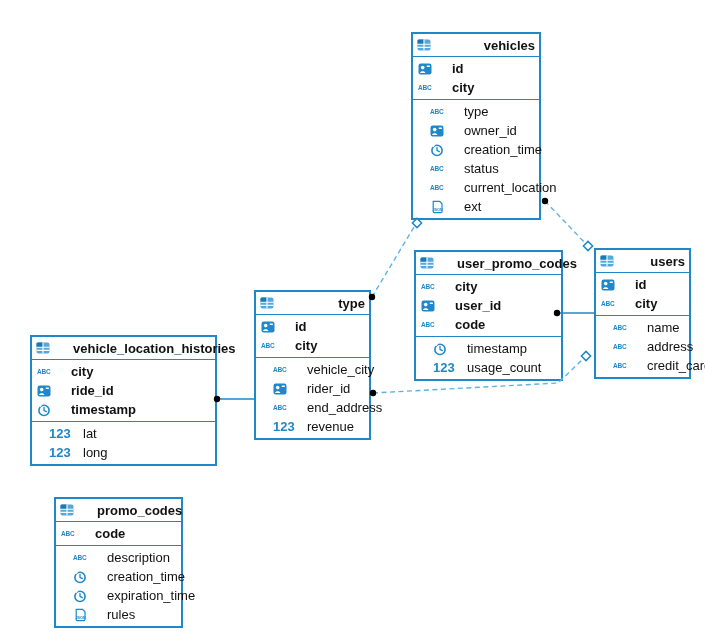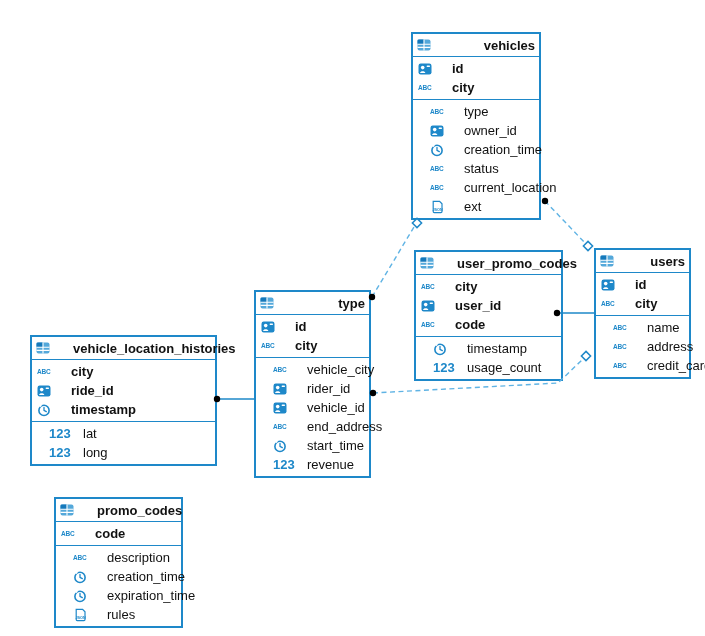--- a/index.html
+++ b/index.html
@@ -276,152 +276,131 @@
               <rect x="0.5" y="1.5" width="13" height="11" rx="2.2" fill="#1e88c9"></rect>
               <circle cx="4.7" cy="5.6" r="1.8" fill="#fff"></circle>
               <path d="M2.1 11 C2.1 8.6 7.3 8.6 7.3 11 Z" fill="#fff"></path>
               <rect x="8.6" y="3.6" width="3.4" height="1.3" rx="0.6" fill="#fff"></rect>
             </svg>
           </span>
           <span class="cname">rider_id</span>
         </div>
         <div class="row">
           <span class="icon">
-            <svg width="14" height="14" viewBox="0 0 14 14">
-              <rect x="0.5" y="1.5" width="13" height="11" rx="2.2" fill="#1e88c9"></rect>
-              <circle cx="4.7" cy="5.6" r="1.8" fill="#fff"></circle>
-              <path d="M2.1 11 C2.1 8.6 7.3 8.6 7.3 11 Z" fill="#fff"></path>
-              <rect x="8.6" y="3.6" width="3.4" height="1.3" rx="0.6" fill="#fff"></rect>
-            </svg>
-          </span>
-          <span class="cname">vehicle_id</span>
-        </div>
-        <div class="row">
-          <span class="icon">
             <span class="t-abc">ABC</span>
           </span>
           <span class="cname">end_address</span>
+        </div>
+        <div class="row">
+          <span class="icon">
+            <span class="t-num">123</span>
+          </span>
+          <span class="cname">revenue</span>
+        </div>
+      </div>
+    </div>
+    <div class="table" style="left: 30px; top: 335px; width: 187px;">
+      <div class="thead">
+        <span class="icon" style="width: 14px; min-width: 14px;">
+          <svg width="14" height="12" viewBox="0 0 14 12">
+            <rect x="0.5" y="0.5" width="13" height="11" rx="2" fill="#54a8da"></rect>
+            <rect x="0.5" y="0.5" width="6.5" height="4.8" rx="1" fill="#1579bb"></rect>
+            <path d="M0.5 5.3 L13.5 5.3 M7 0.5 L7 11.5 M0.5 8.4 L13.5 8.4" stroke="#fff" stroke-width="1.1" fill="none"></path>
+          </svg>
+        </span>
+        <span class="tname">vehicle_location_histories</span>
+      </div>
+      <div class="section pk">
+        <div class="row">
+          <span class="icon">
+            <span class="t-abc">ABC</span>
+          </span>
+          <span class="cname">city</span>
+        </div>
+        <div class="row">
+          <span class="icon">
+            <svg width="14" height="14" viewBox="0 0 14 14">
+              <rect x="0.5" y="1.5" width="13" height="11" rx="2.2" fill="#1e88c9"></rect>
+              <circle cx="4.7" cy="5.6" r="1.8" fill="#fff"></circle>
+              <path d="M2.1 11 C2.1 8.6 7.3 8.6 7.3 11 Z" fill="#fff"></path>
+              <rect x="8.6" y="3.6" width="3.4" height="1.3" rx="0.6" fill="#fff"></rect>
+            </svg>
+          </span>
+          <span class="cname">ride_id</span>
         </div>
         <div class="row">
           <span class="icon">
             <svg width="14" height="14" viewBox="0 0 14 14">
               <circle cx="7" cy="7.4" r="5.1" fill="none" stroke="#1e88c9" stroke-width="1.6"></circle>
               <path d="M7 7.4 L7 4.4 M7 7.4 L9.3 8.6" stroke="#1e88c9" stroke-width="1.3" stroke-linecap="round" fill="none"></path>
               <path d="M2.4 3.4 L4.2 1.9" stroke="#fff" stroke-width="2.2" fill="none"></path>
             </svg>
           </span>
-          <span class="cname">start_time</span>
-        </div>
+          <span class="cname">timestamp</span>
+        </div>
+      </div>
+      <div class="section cols">
         <div class="row">
           <span class="icon">
             <span class="t-num">123</span>
           </span>
-          <span class="cname">revenue</span>
-        </div>
-      </div>
-    </div>
-    <div class="table" style="left: 30px; top: 335px; width: 187px;">
-      <div class="thead">
-        <span class="icon" style="width: 14px; min-width: 14px;">
-          <svg width="14" height="12" viewBox="0 0 14 12">
-            <rect x="0.5" y="0.5" width="13" height="11" rx="2" fill="#54a8da"></rect>
-            <rect x="0.5" y="0.5" width="6.5" height="4.8" rx="1" fill="#1579bb"></rect>
-            <path d="M0.5 5.3 L13.5 5.3 M7 0.5 L7 11.5 M0.5 8.4 L13.5 8.4" stroke="#fff" stroke-width="1.1" fill="none"></path>
-          </svg>
-        </span>
-        <span class="tname">vehicle_location_histories</span>
-      </div>
-      <div class="section pk">
-        <div class="row">
-          <span class="icon">
-            <span class="t-abc">ABC</span>
-          </span>
-          <span class="cname">city</span>
-        </div>
-        <div class="row">
-          <span class="icon">
-            <svg width="14" height="14" viewBox="0 0 14 14">
-              <rect x="0.5" y="1.5" width="13" height="11" rx="2.2" fill="#1e88c9"></rect>
-              <circle cx="4.7" cy="5.6" r="1.8" fill="#fff"></circle>
-              <path d="M2.1 11 C2.1 8.6 7.3 8.6 7.3 11 Z" fill="#fff"></path>
-              <rect x="8.6" y="3.6" width="3.4" height="1.3" rx="0.6" fill="#fff"></rect>
-            </svg>
-          </span>
-          <span class="cname">ride_id</span>
+          <span class="cname">lat</span>
+        </div>
+        <div class="row">
+          <span class="icon">
+            <span class="t-num">123</span>
+          </span>
+          <span class="cname">long</span>
+        </div>
+      </div>
+    </div>
+    <div class="table" style="left: 30px; top: 497px; width: 129px; margin-left: 24px;">
+      <div class="thead">
+        <span class="icon" style="width: 14px; min-width: 14px;">
+          <svg width="14" height="12" viewBox="0 0 14 12">
+            <rect x="0.5" y="0.5" width="13" height="11" rx="2" fill="#54a8da"></rect>
+            <rect x="0.5" y="0.5" width="6.5" height="4.8" rx="1" fill="#1579bb"></rect>
+            <path d="M0.5 5.3 L13.5 5.3 M7 0.5 L7 11.5 M0.5 8.4 L13.5 8.4" stroke="#fff" stroke-width="1.1" fill="none"></path>
+          </svg>
+        </span>
+        <span class="tname">promo_codes</span>
+      </div>
+      <div class="section pk">
+        <div class="row">
+          <span class="icon">
+            <span class="t-abc">ABC</span>
+          </span>
+          <span class="cname">code</span>
+        </div>
+      </div>
+      <div class="section cols">
+        <div class="row">
+          <span class="icon">
+            <span class="t-abc">ABC</span>
+          </span>
+          <span class="cname">description</span>
         </div>
         <div class="row">
           <span class="icon">
             <svg width="14" height="14" viewBox="0 0 14 14">
               <circle cx="7" cy="7.4" r="5.1" fill="none" stroke="#1e88c9" stroke-width="1.6"></circle>
               <path d="M7 7.4 L7 4.4 M7 7.4 L9.3 8.6" stroke="#1e88c9" stroke-width="1.3" stroke-linecap="round" fill="none"></path>
               <path d="M2.4 3.4 L4.2 1.9" stroke="#fff" stroke-width="2.2" fill="none"></path>
             </svg>
           </span>
-          <span class="cname">timestamp</span>
-        </div>
-      </div>
-      <div class="section cols">
-        <div class="row">
-          <span class="icon">
-            <span class="t-num">123</span>
-          </span>
-          <span class="cname">lat</span>
-        </div>
-        <div class="row">
-          <span class="icon">
-            <span class="t-num">123</span>
-          </span>
-          <span class="cname">long</span>
-        </div>
-      </div>
-    </div>
-    <div class="table" style="left: 30px; top: 497px; width: 129px; margin-left: 24px;">
-      <div class="thead">
-        <span class="icon" style="width: 14px; min-width: 14px;">
-          <svg width="14" height="12" viewBox="0 0 14 12">
-            <rect x="0.5" y="0.5" width="13" height="11" rx="2" fill="#54a8da"></rect>
-            <rect x="0.5" y="0.5" width="6.5" height="4.8" rx="1" fill="#1579bb"></rect>
-            <path d="M0.5 5.3 L13.5 5.3 M7 0.5 L7 11.5 M0.5 8.4 L13.5 8.4" stroke="#fff" stroke-width="1.1" fill="none"></path>
-          </svg>
-        </span>
-        <span class="tname">promo_codes</span>
-      </div>
-      <div class="section pk">
-        <div class="row">
-          <span class="icon">
-            <span class="t-abc">ABC</span>
-          </span>
-          <span class="cname">code</span>
-        </div>
-      </div>
-      <div class="section cols">
-        <div class="row">
-          <span class="icon">
-            <span class="t-abc">ABC</span>
-          </span>
-          <span class="cname">description</span>
+          <span class="cname">creation_time</span>
         </div>
         <div class="row">
           <span class="icon">
             <svg width="14" height="14" viewBox="0 0 14 14">
               <circle cx="7" cy="7.4" r="5.1" fill="none" stroke="#1e88c9" stroke-width="1.6"></circle>
               <path d="M7 7.4 L7 4.4 M7 7.4 L9.3 8.6" stroke="#1e88c9" stroke-width="1.3" stroke-linecap="round" fill="none"></path>
               <path d="M2.4 3.4 L4.2 1.9" stroke="#fff" stroke-width="2.2" fill="none"></path>
             </svg>
           </span>
-          <span class="cname">creation_time</span>
-        </div>
-        <div class="row">
-          <span class="icon">
-            <svg width="14" height="14" viewBox="0 0 14 14">
-              <circle cx="7" cy="7.4" r="5.1" fill="none" stroke="#1e88c9" stroke-width="1.6"></circle>
-              <path d="M7 7.4 L7 4.4 M7 7.4 L9.3 8.6" stroke="#1e88c9" stroke-width="1.3" stroke-linecap="round" fill="none"></path>
-              <path d="M2.4 3.4 L4.2 1.9" stroke="#fff" stroke-width="2.2" fill="none"></path>
-            </svg>
-          </span>
           <span class="cname">expiration_time</span>
         </div>
         <div class="row">
           <span class="icon">
             <svg width="14" height="14" viewBox="0 0 14 14">
               <path d="M3.2 1.3 L9.6 1.3 L12 3.8 L12 11.6 Q12 12.6 11 12.6 L4.2 12.6 Q3.2 12.6 3.2 11.6 Z" fill="none" stroke="#1e88c9" stroke-width="1.2"></path>
               <text x="7.6" y="11.2" font-size="3.8" font-weight="bold" text-anchor="middle" fill="#1e88c9" font-family="Liberation Sans, sans-serif">JSON</text>
             </svg>
           </span>
           <span class="cname">rules</span>

